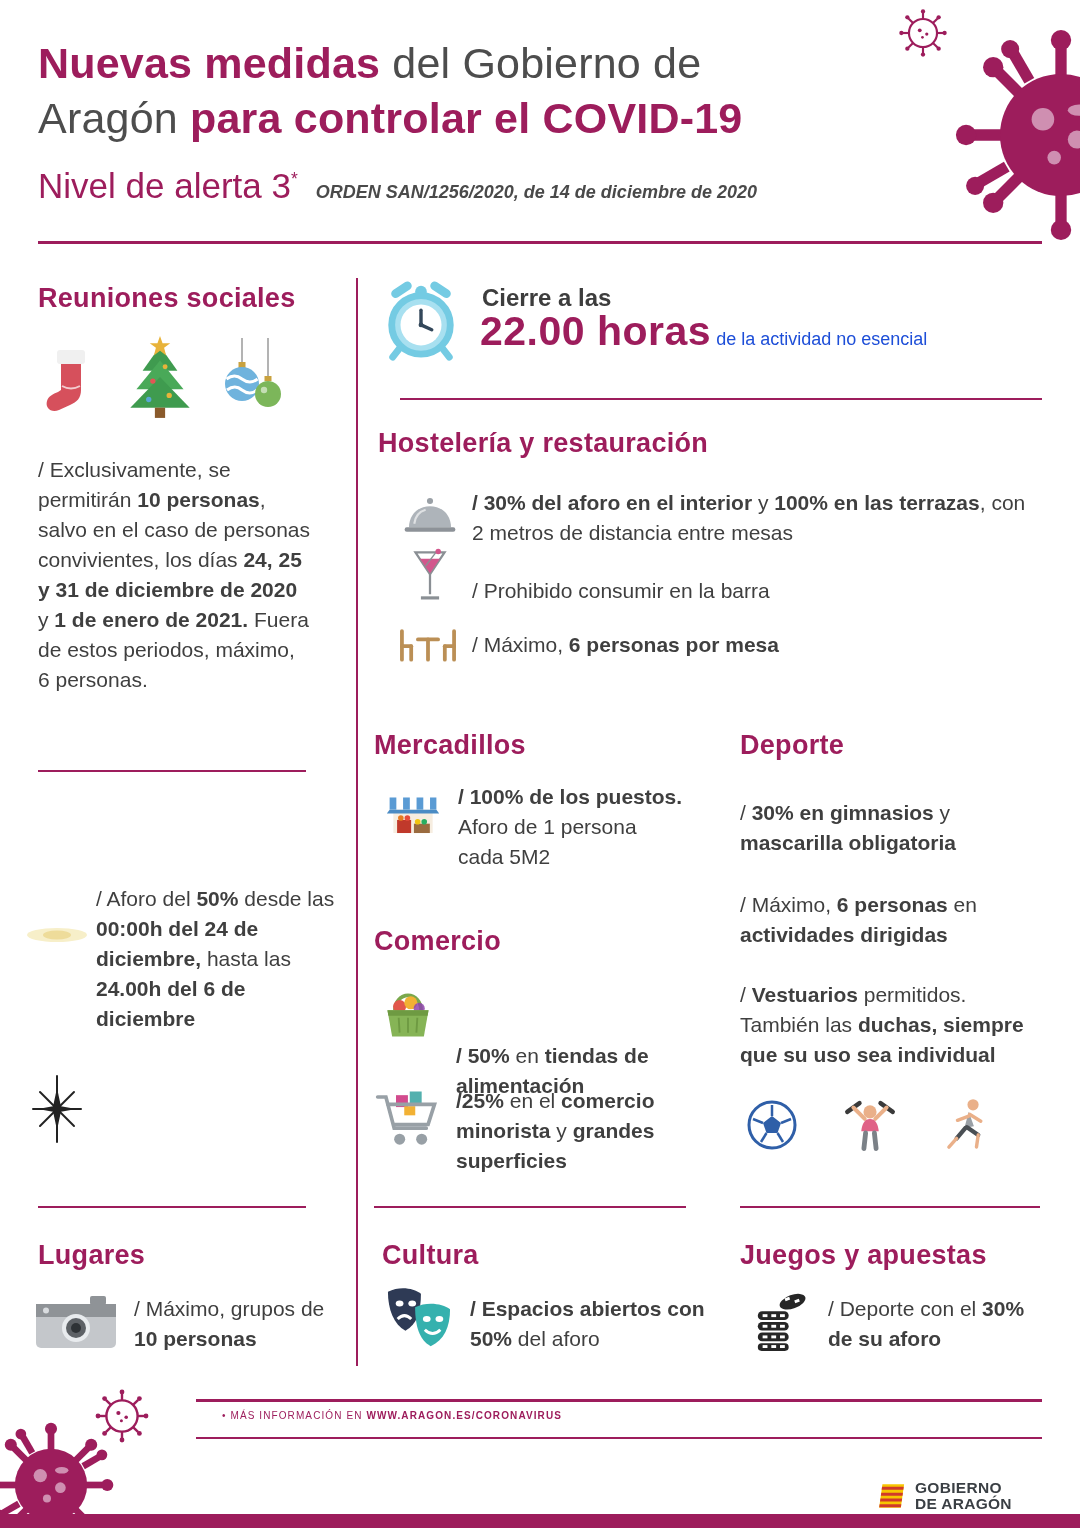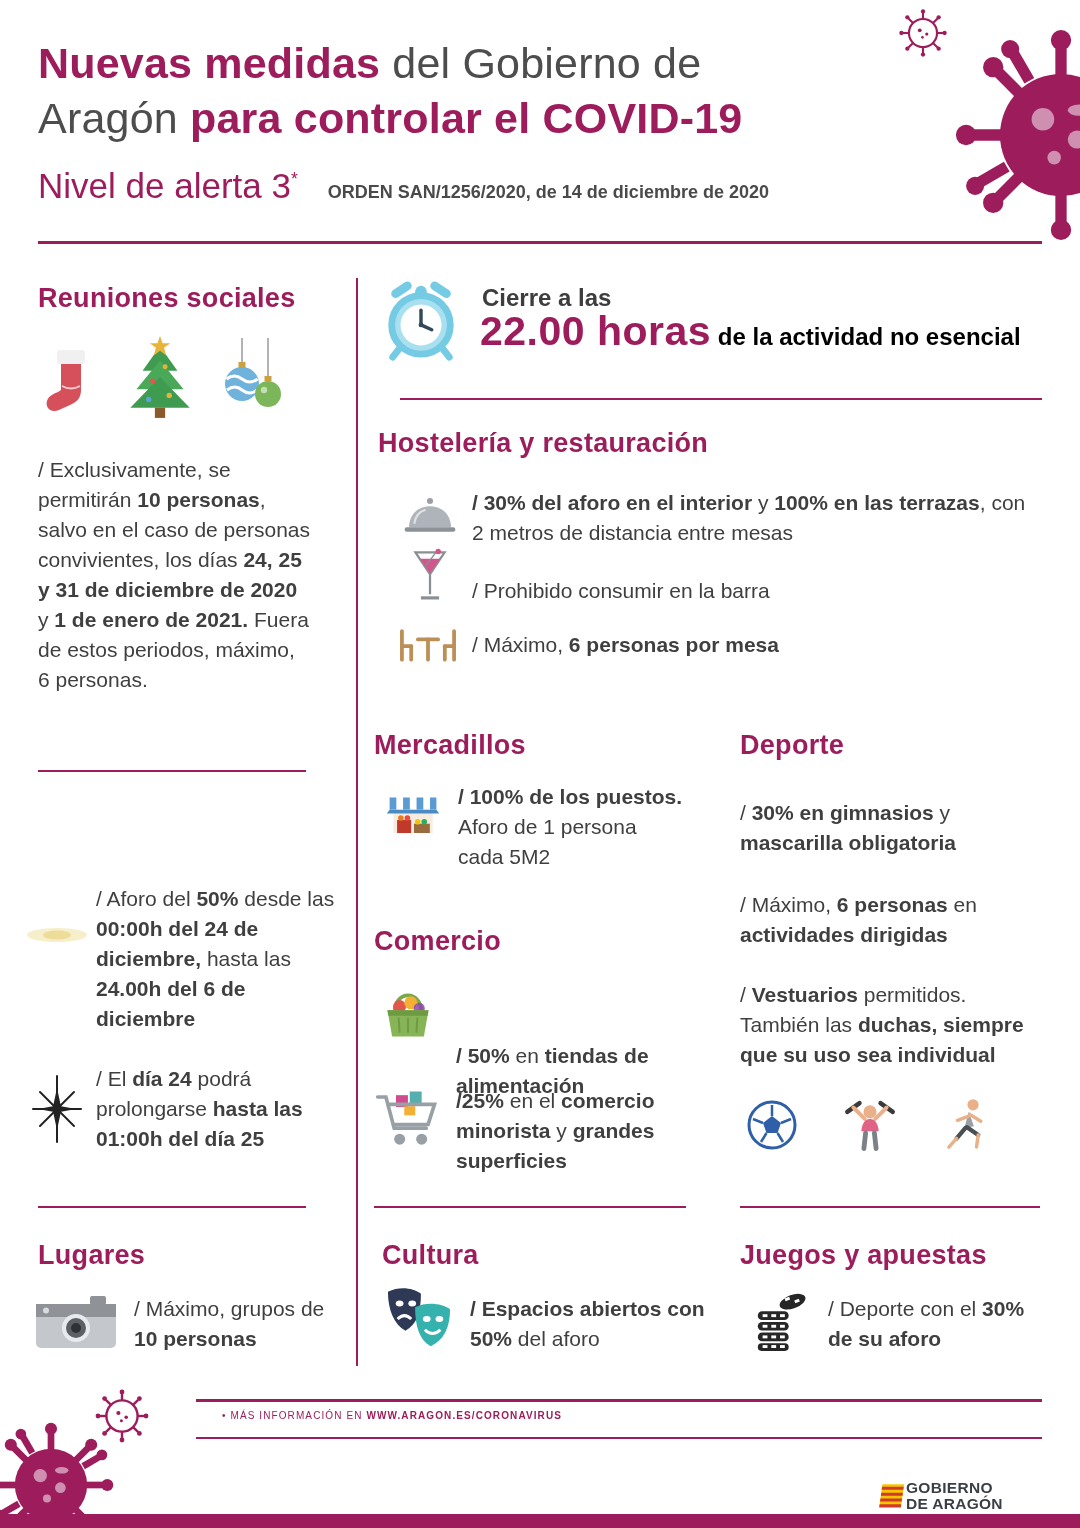--- a/index.html
+++ b/index.html
@@ -4,31 +4,31 @@
 <style>
   html,body{margin:0;padding:0;background:#fff;}
   body{font-family:"Liberation Sans","DejaVu Sans",sans-serif;}
   .page{position:relative;width:1080px;height:1528px;background:#ffffff;overflow:hidden;margin:0 auto;
         --acc:#9d1d5c;}
   .abs{position:absolute;}
   .title{font-size:43px;line-height:55px;color:#4d4d4d;font-weight:400;letter-spacing:.2px;}
   .tacc{color:var(--acc);font-weight:700;margin-top:28px;}
   .alert{font-size:35px;color:var(--acc);font-weight:400;}
   .alert sup{font-size:.5em;}
-  .order{font-size:18px;color:#4a4a4a;font-weight:700;margin-left:30px;}
+  .order{font-size:18px;font-style:italic;color:#4a4a4a;font-weight:700;margin-left:18px;}
   .h{font-size:27px;font-weight:700;color:var(--acc);letter-spacing:.3px;}
   .body{font-size:21px;line-height:30px;color:#3f3f3f;}
   .b{font-weight:700;}
   .rule{background:var(--acc);}
   .vrule{background:var(--acc);}
   .closure-label{font-size:24px;font-weight:700;color:#3d3d3d;}
   .closure-time{font-size:41px;font-weight:700;color:var(--acc);letter-spacing:.5px;}
-  .closure-rest{font-size:24px;font-weight:700;color:#000000;}
+  .closure-rest{font-size:18px;font-weight:400;color:#1d4ed8;}
   .info{font-size:10px;letter-spacing:1.1px;color:var(--acc);font-weight:400;}
-  .logo{display:flex;align-items:center;}
+  .logo{display:flex;align-items:center;gap:9px;}
   .logo-text{font-size:15.5px;font-weight:700;color:#3a3f44;line-height:16px;letter-spacing:.3px;}
   .bottombar{background:var(--acc);}
 </style>
 </head>
 <body>
 
 <svg style="position:absolute;width:0;height:0" aria-hidden="true">
 <defs>
 <symbol id="sym-virus-s" viewBox="0 0 100 100">
   <g stroke="#9d1d5c" stroke-width="5">
@@ -163,21 +163,20 @@
   <svg class="abs" style="left:26px;top:1074px;width:62px;height:70px" viewBox="0 0 62 70">
     <g stroke="#222222" stroke-width="2" stroke-linecap="round" fill="none">
       <line x1="31" y1="2" x2="31" y2="68"></line>
         <line x1="7" y1="35" x2="55" y2="35"></line>
       <line x1="14" y1="18" x2="48" y2="52"></line>
         <line x1="48" y1="18" x2="14" y2="52"></line>
     </g>
     <polygon points="31,14 35.5,35 31,56 26.5,35" fill="#222222"></polygon>
     <polygon points="12,35 31,31.5 50,35 31,38.5" fill="#222222"></polygon>
   </svg>
-  <div class="abs body" style="left:96px;top:1064px;width:238px"><span>/ El </span><span class="b">día 24</span><span> podrá prolongarse </span><span class="b">hasta las 01:00h del día 25</span></div>
 
   <div class="abs rule" style="left:38px;top:1206px;width:268px;height:2px"></div>
   <div class="abs h" style="left:38px;top:1240px">Lugares</div>
   <svg class="abs" style="left:34px;top:1292px;width:84px;height:60px" viewBox="0 0 84 60">
     <rect x="2" y="12" width="80" height="44" rx="5" fill="#c4c7cb"></rect>
     <rect x="2" y="12" width="80" height="13" fill="#8f9397"></rect>
     <rect x="56" y="4" width="16" height="9" rx="2" fill="#8f9397"></rect>
     <circle cx="42" cy="36" r="14" fill="#e8ebee"></circle>
     <circle cx="42" cy="36" r="10" fill="#5d6166"></circle>
     <circle cx="42" cy="36" r="5" fill="#2e3236"></circle>

